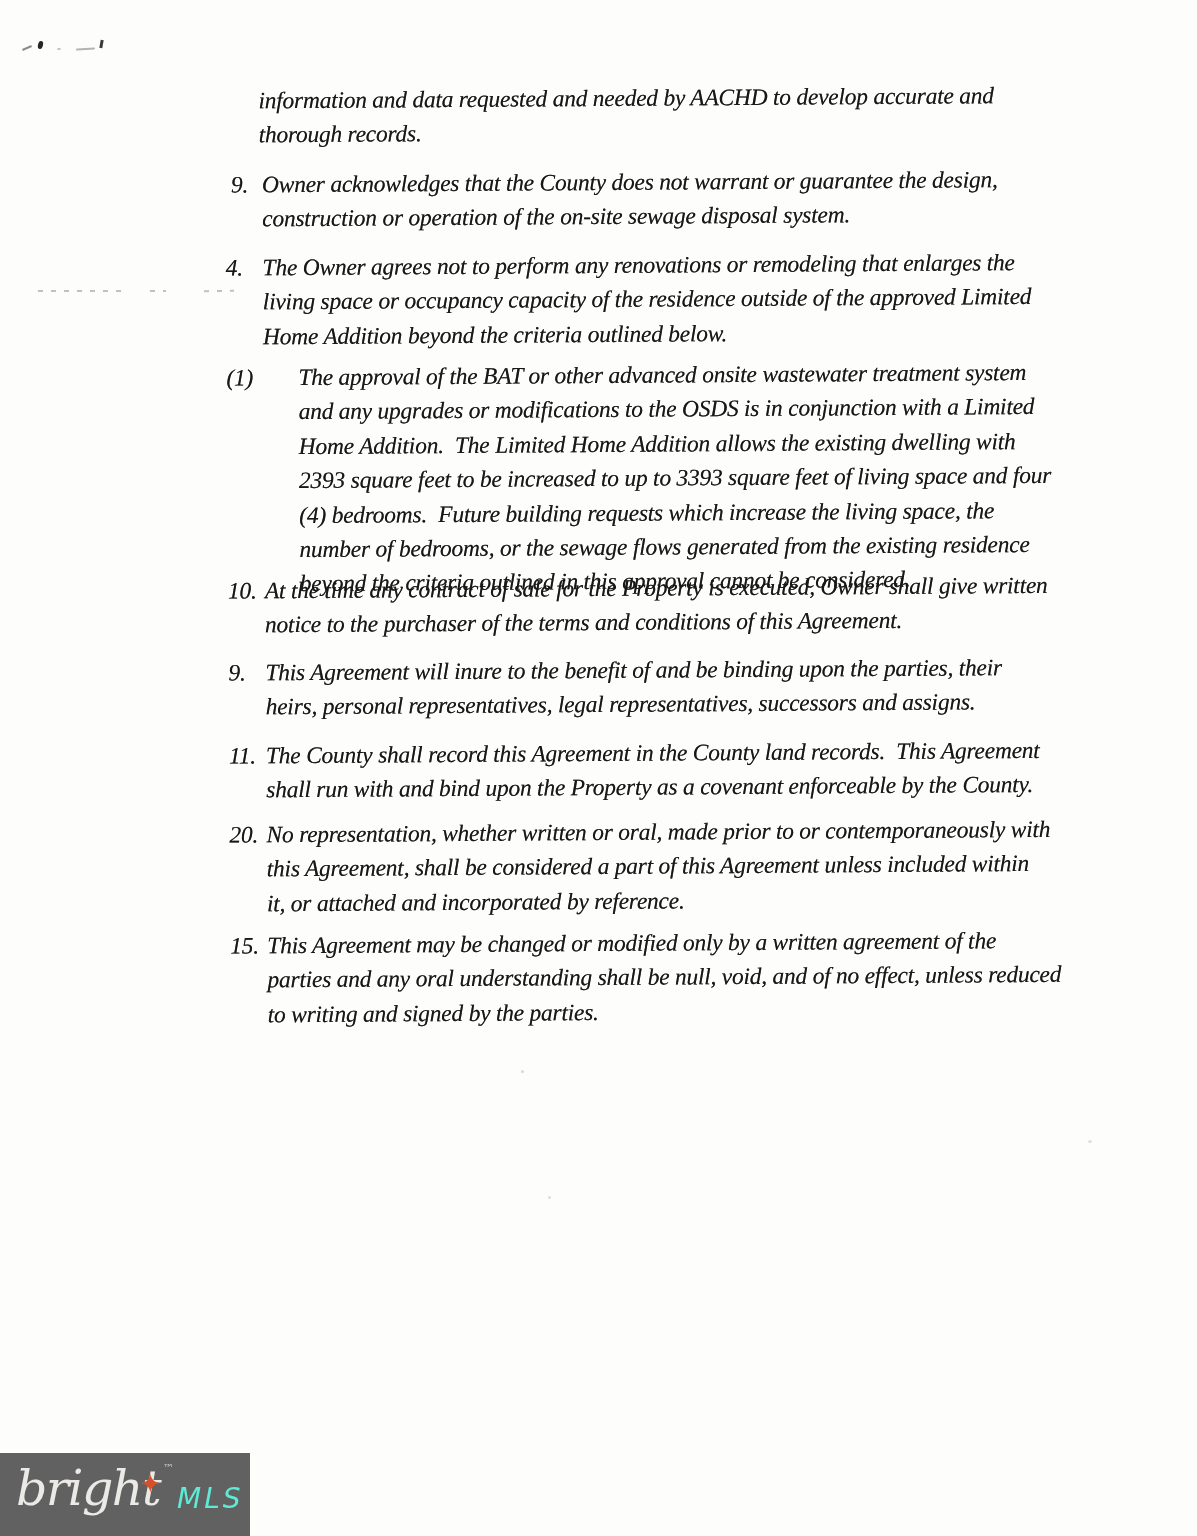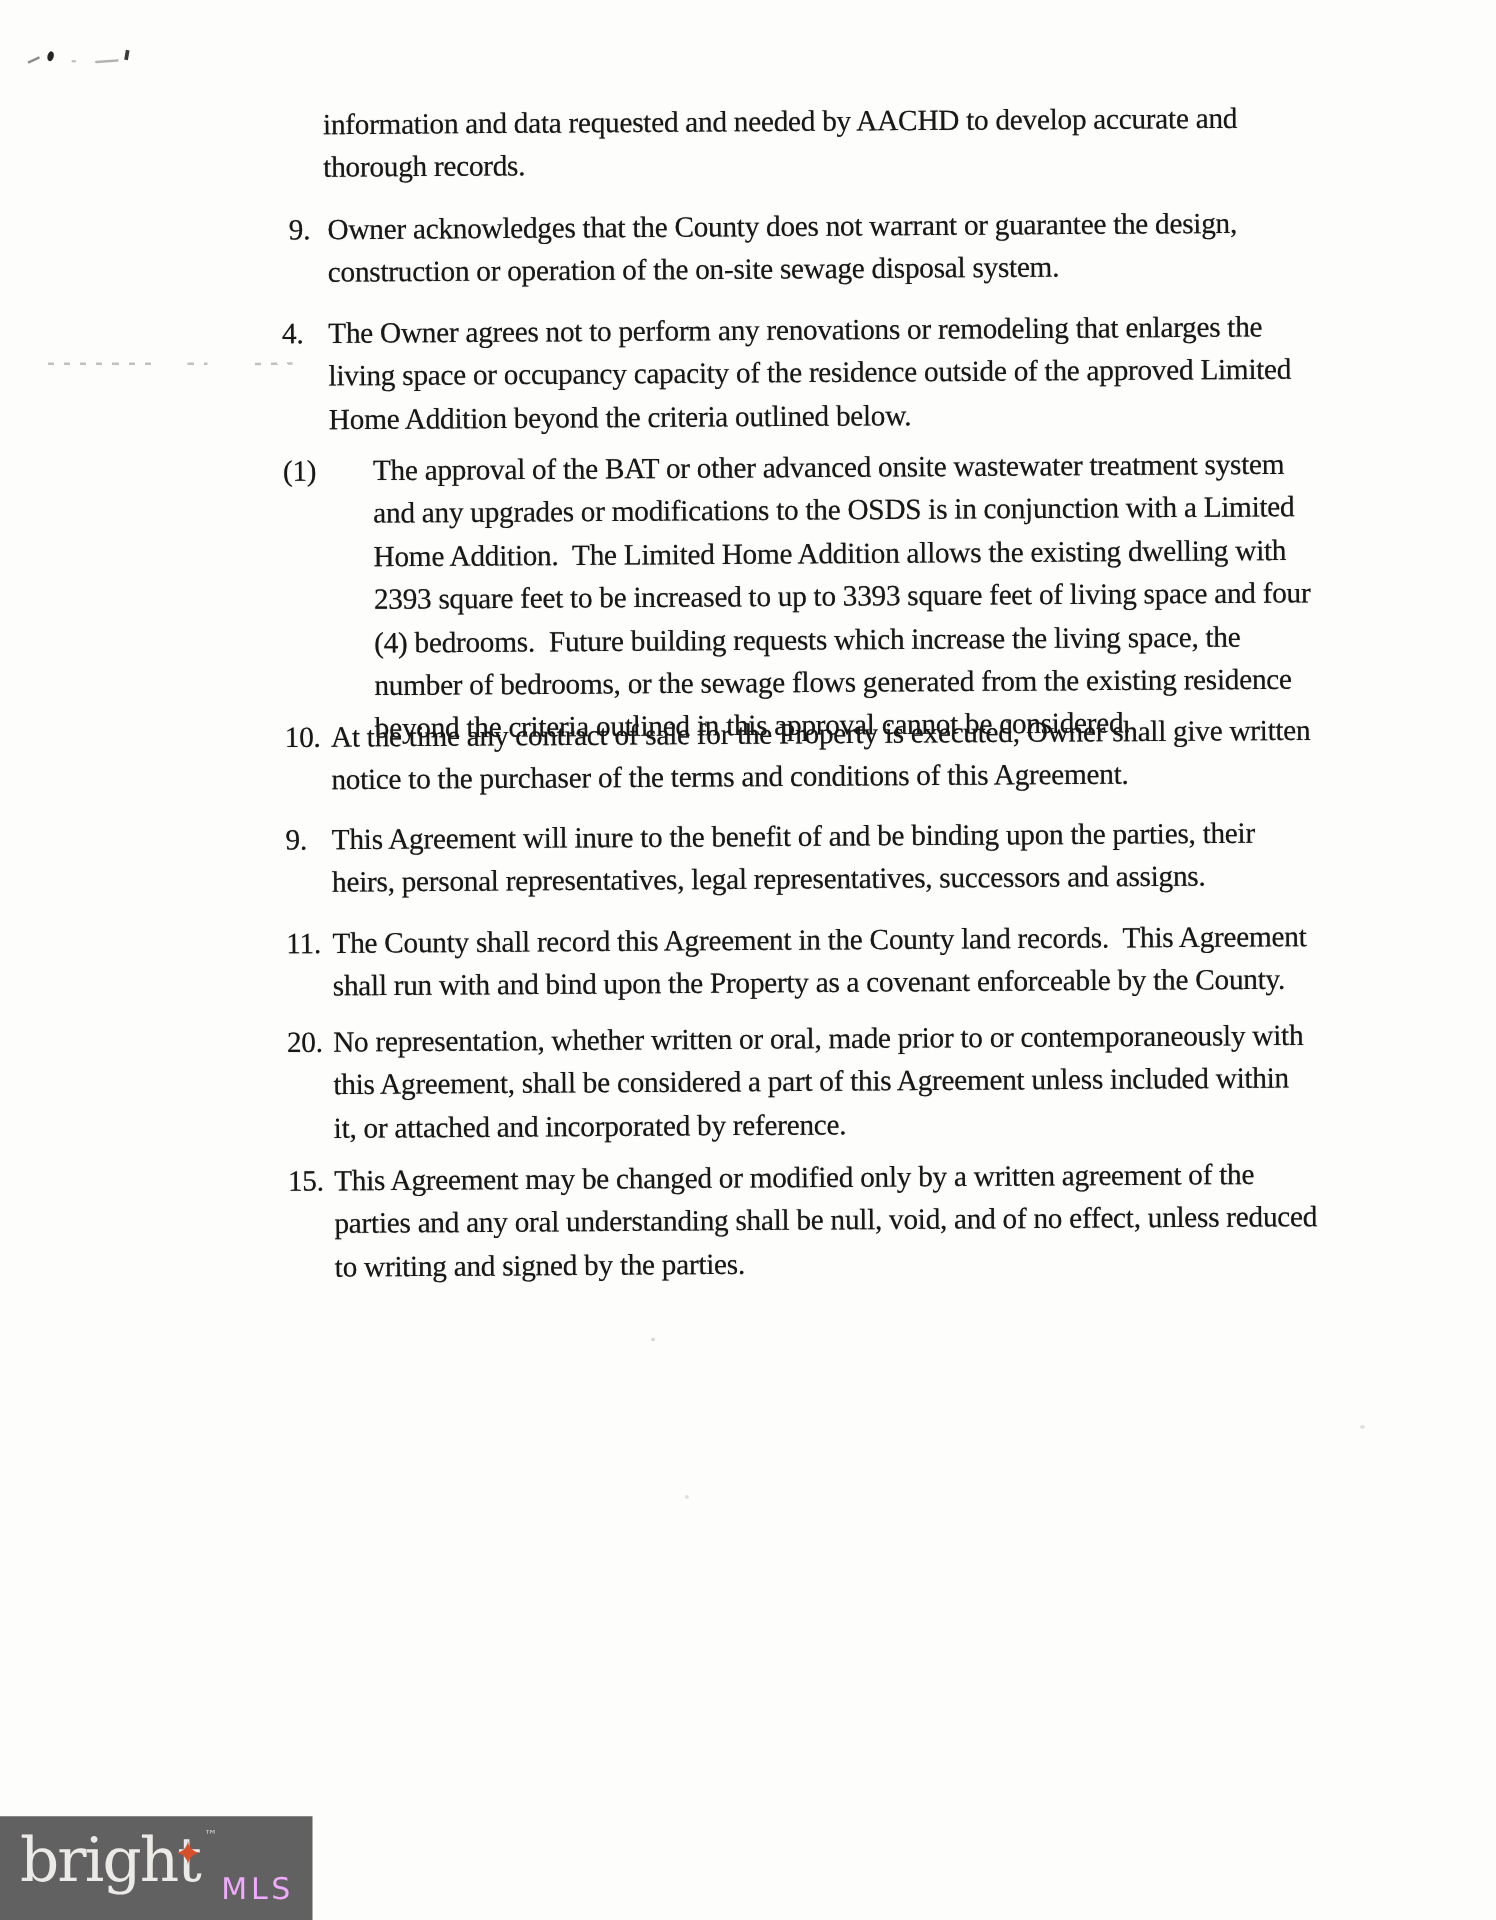--- a/index.html
+++ b/index.html
@@ -7,20 +7,21 @@
     width:1197px;height:1536px;
     background:#ffffff;
     overflow:hidden;
     font-family:"Liberation Serif",serif;
   }
   .page{
     position:relative;
     width:1197px;height:1536px;
     background:#fdfdfc;
     color:#181818;
+    font-style:italic;
   }
   
   .doc{
     position:absolute;
     left:0;top:0;width:1197px;height:1536px;
     transform:rotate(-0.4deg);
     transform-origin:50% 40%;
   }
   .para{
     position:absolute;
@@ -79,25 +80,25 @@
     position:absolute;left:139px;top:17px;
     font-family:"DejaVu Sans",sans-serif;
     font-size:27px;line-height:27px;
   }
   .logo-tm{
     position:absolute;left:163px;top:9px;
     font-family:"DejaVu Sans",sans-serif;
     font-size:11px;color:#c9c9c9;
   }
   .logo-mls{
-    position:absolute;left:177px;top:43px;
+    position:absolute;left:177px;top:31px;
     font-family:"DejaVu Sans",sans-serif;
-    font-size:24px;line-height:30px;
+    font-size:28px;line-height:30px;
     letter-spacing:3px;
-    color:#f0abfc;
+    color:#5eead4;
   }
 </style>
 </head>
 <body>
 
 <div class="page">
 
   <div class="artifact mark-slash"></div>
   <div class="artifact mark-dot"></div>
   <div class="artifact mark-speck"></div>

